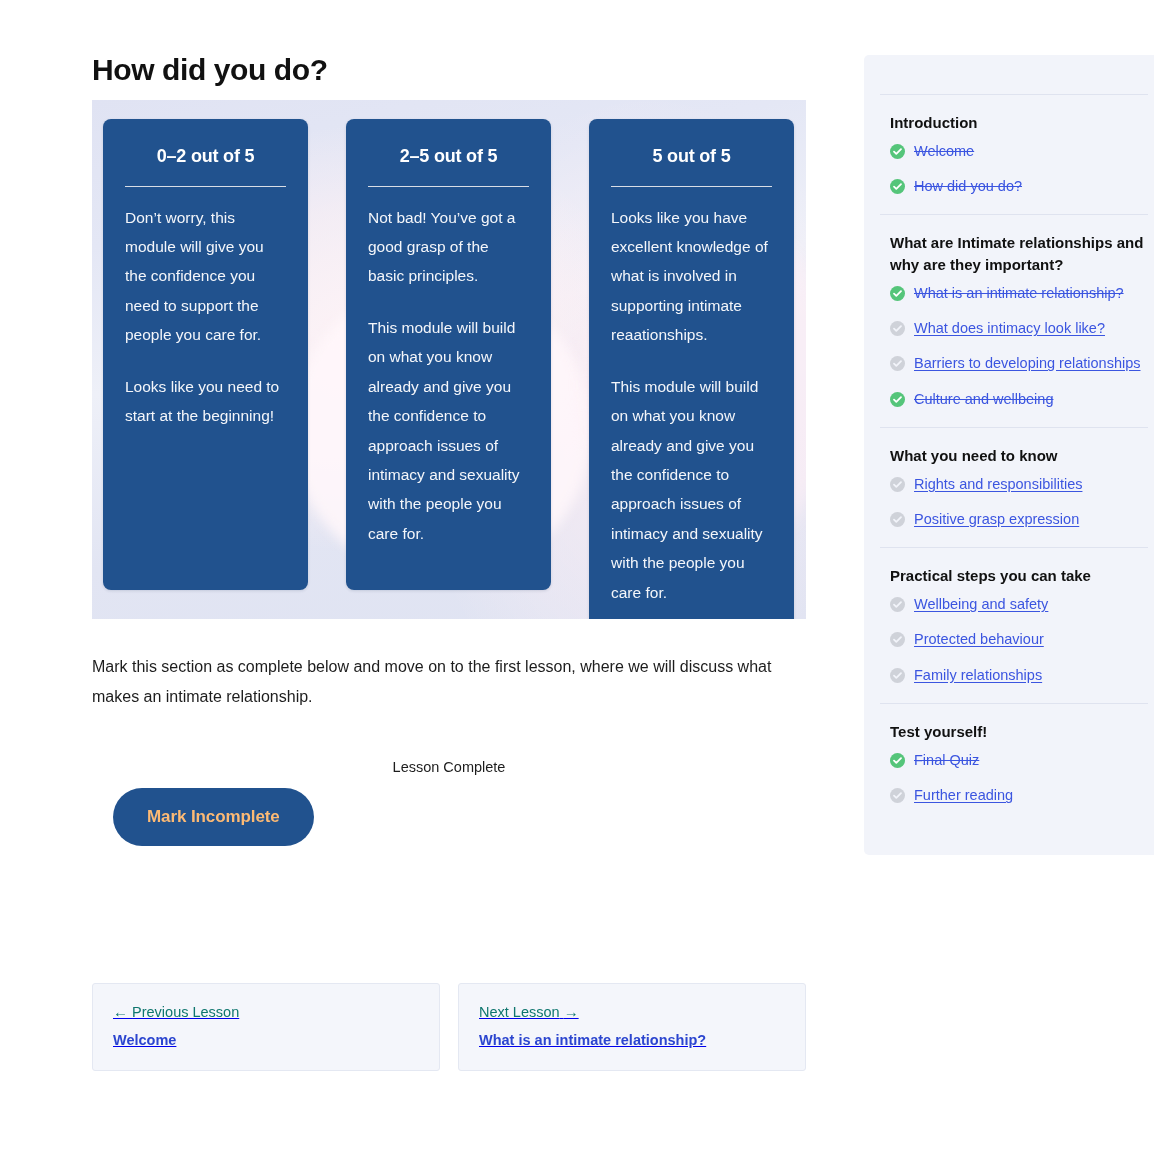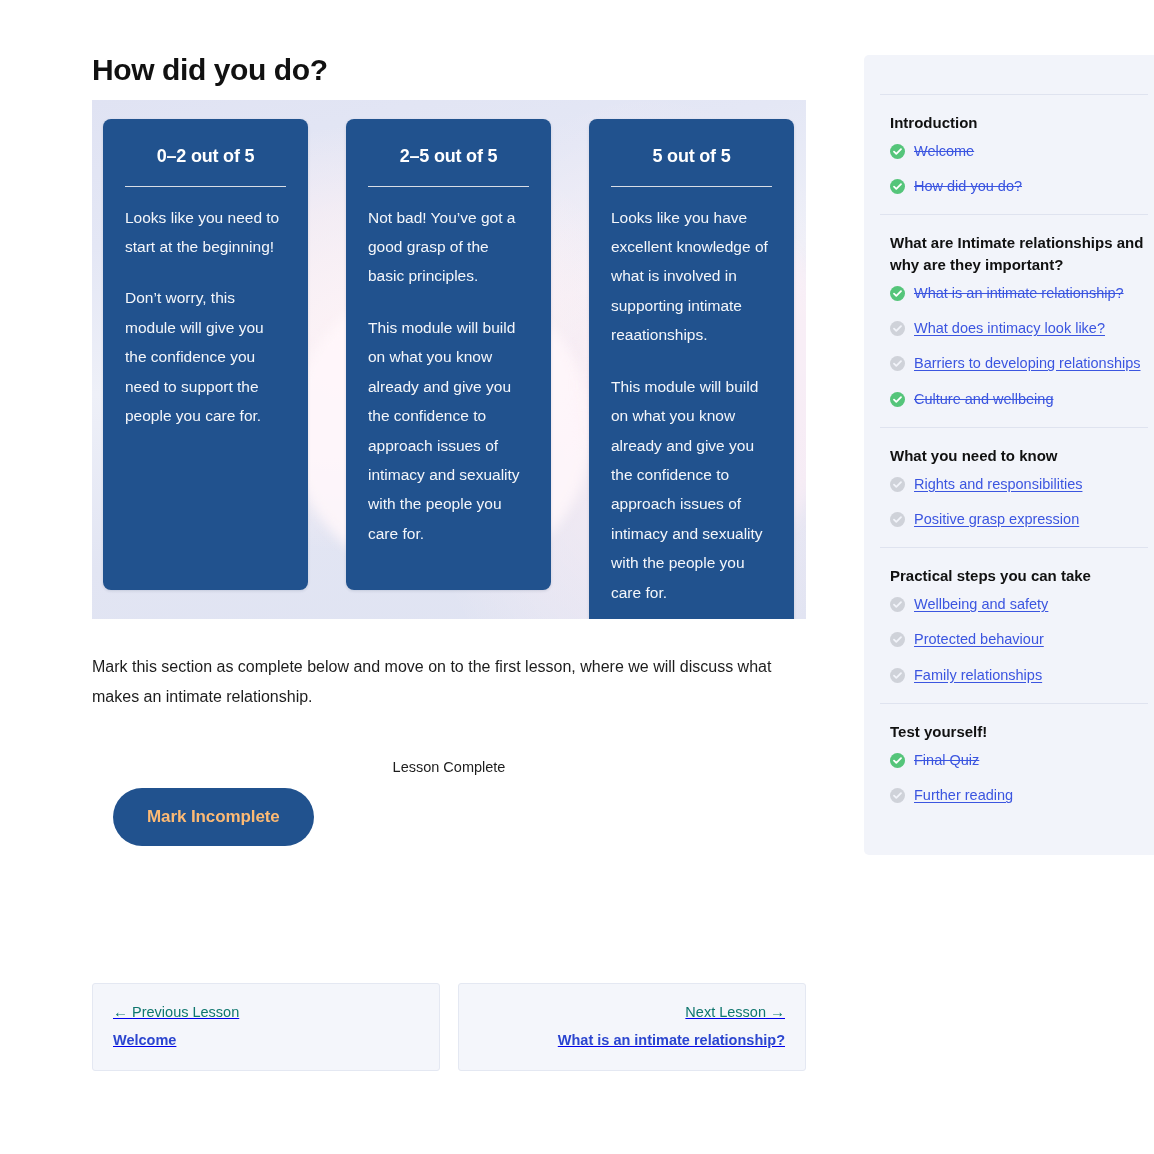--- a/index.html
+++ b/index.html
@@ -151,21 +151,21 @@
     display: flex;
     justify-content: space-between;
   }
   .nav-card {
     background: #f4f6fb;
     border: 1px solid #e4e8f2;
     border-radius: 3px;
     width: 348px;
     padding: 18px 20px 20px 20px;
   }
-  .nav-card.next { text-align: right; }
+  .nav-card.next { }
   .nav-kicker {
     font-size: 14.5px;
     color: #0f766e;
     margin-bottom: 9px;
     line-height: 1.3;
   }
   .nav-kicker .arrow { font-size: 15px; }
   .nav-title {
     font-size: 14.5px;
     font-weight: 700;
@@ -237,22 +237,22 @@
 
 
     <div class="cards-panel">
       <div class="blob-a"></div>
       <div class="blob-b"></div>
       <div class="cards-row">
 
         <div class="score-card">
           <div class="score-card-title">0–2 out of 5</div>
           <div class="score-card-rule"></div>
+          <p>Don’t worry, this module will give you the confidence you need to support the people you care for.</p>
           <p>Looks like you need to start at the beginning!</p>
-          <p>Don’t worry, this module will give you the confidence you need to support the people you care for.</p>
         </div>
 
         <div class="score-card">
           <div class="score-card-title">2–5 out of 5</div>
           <div class="score-card-rule"></div>
           <p>Not bad! You’ve got a good grasp of the basic principles.</p>
           <p>This module will build on what you know already and give you the confidence to approach issues of intimacy and sexuality with the people you care for.</p>
         </div>
 
         <div class="score-card">

